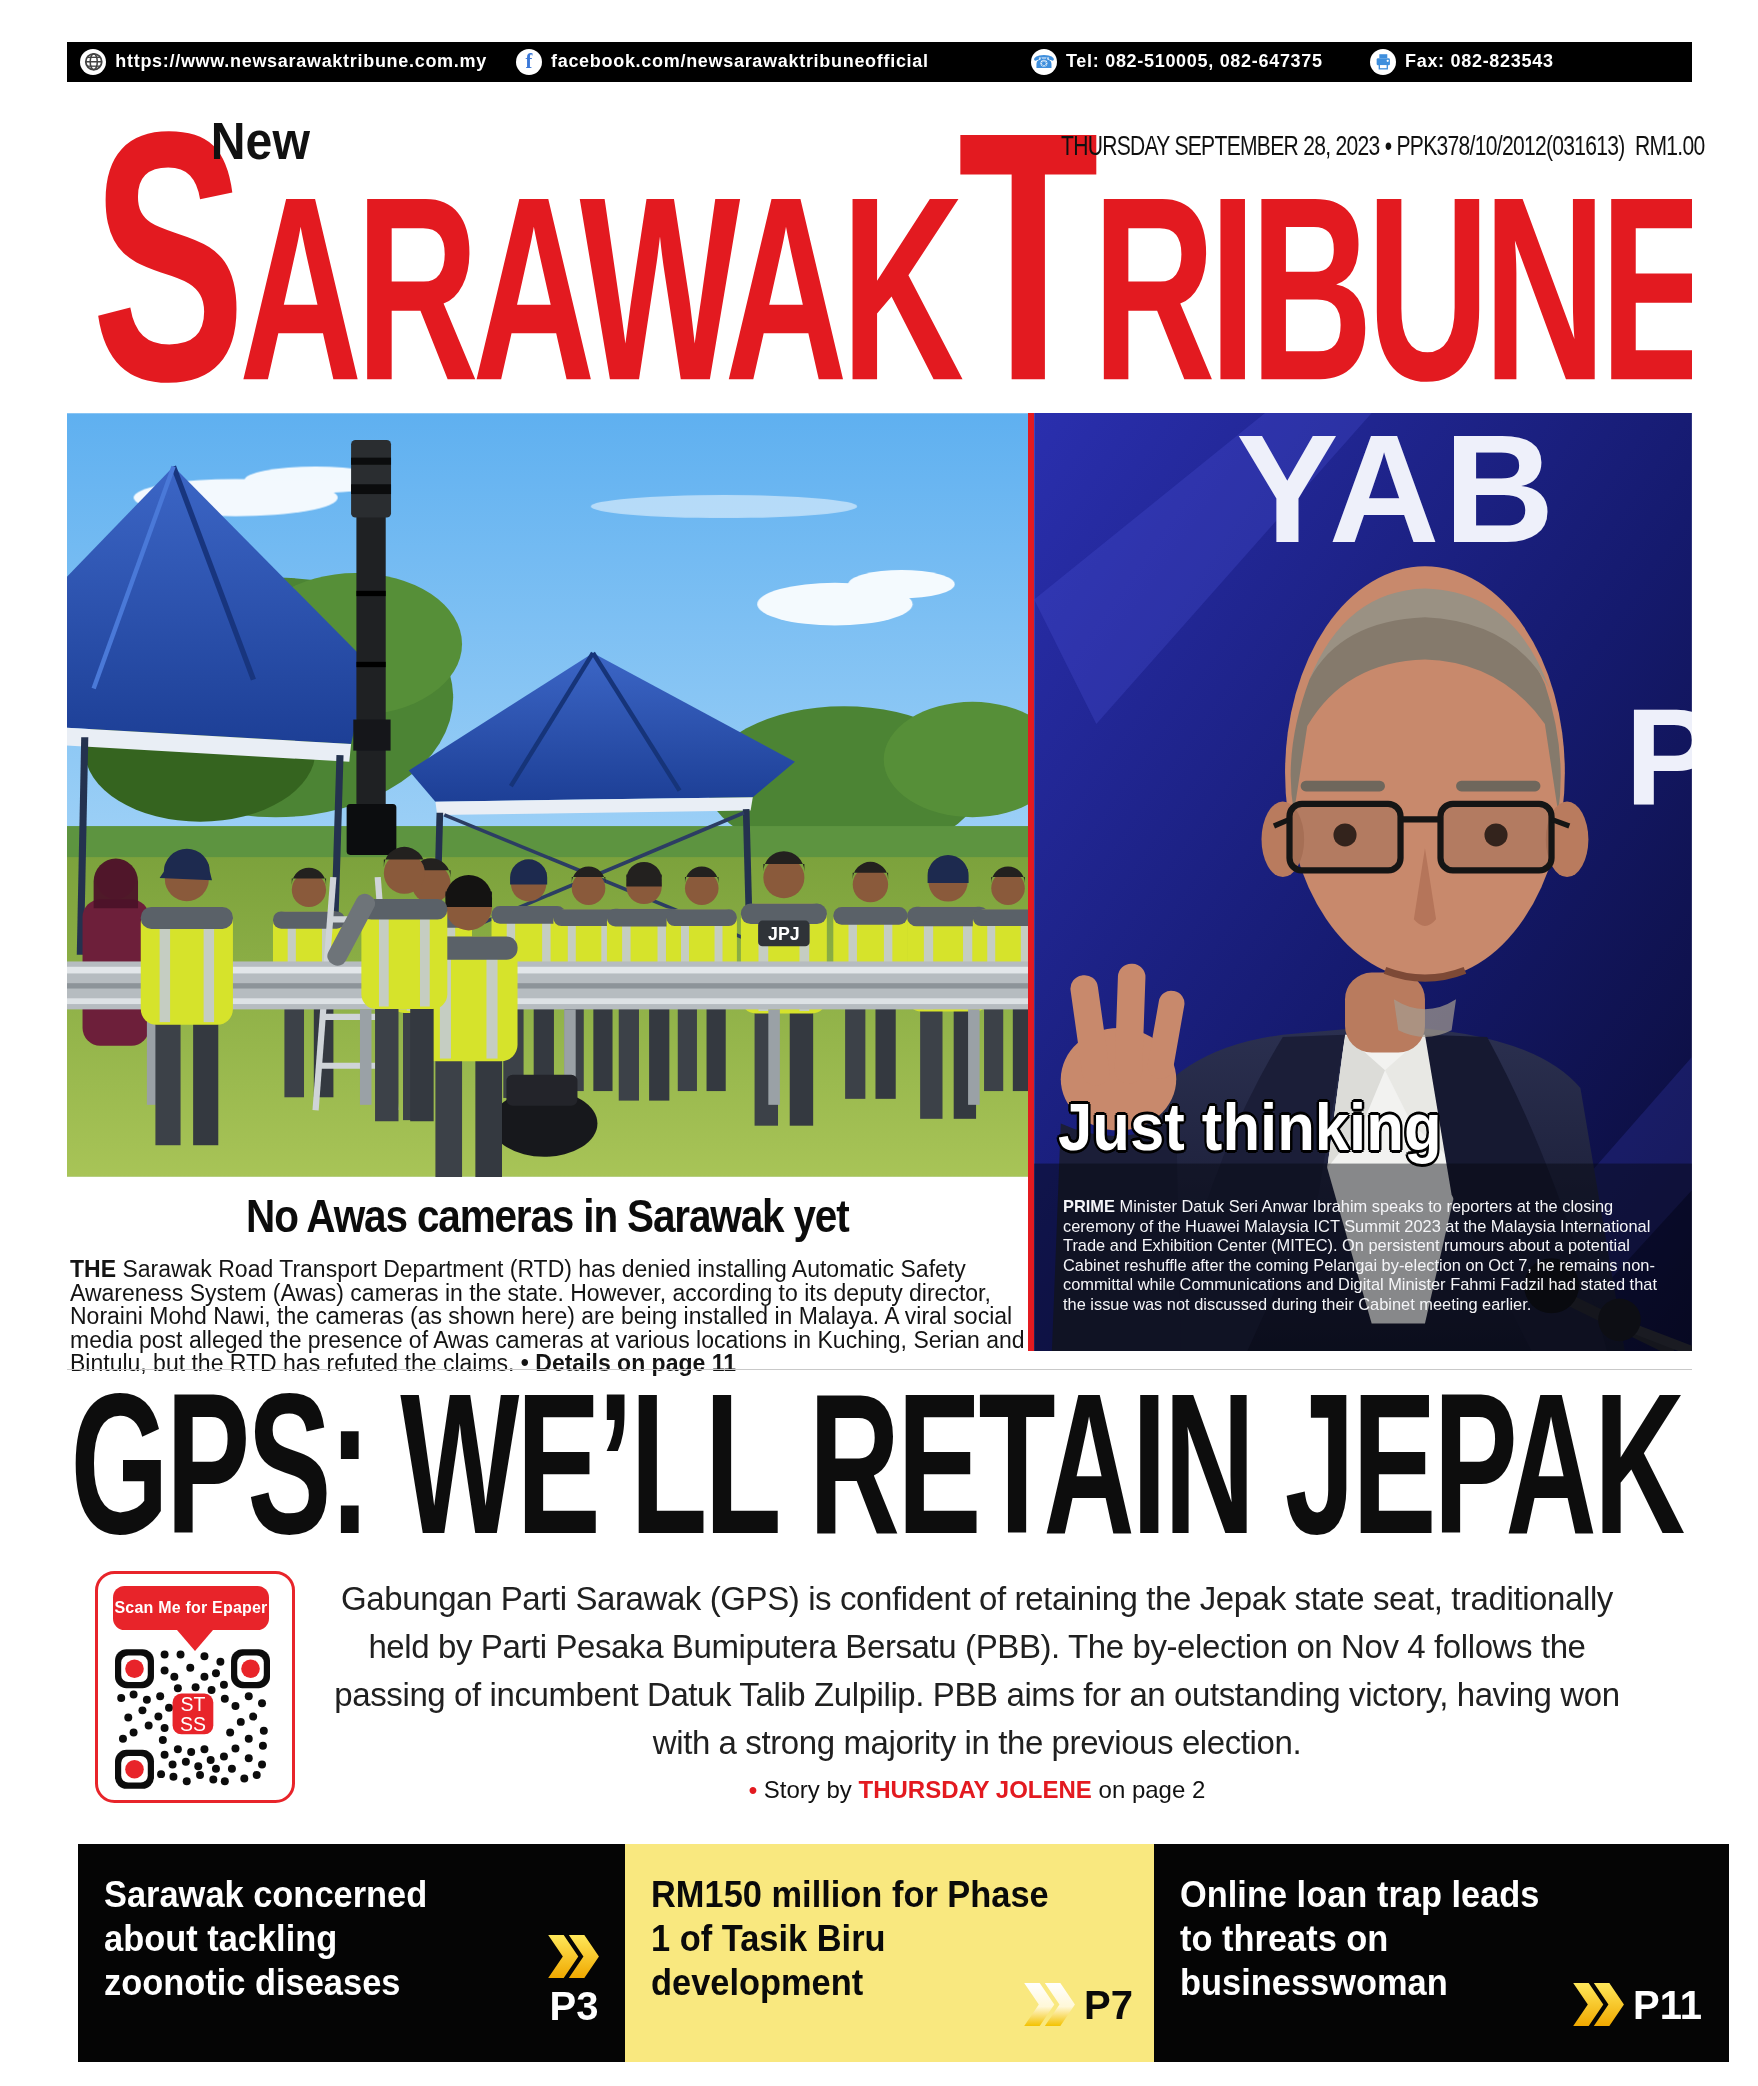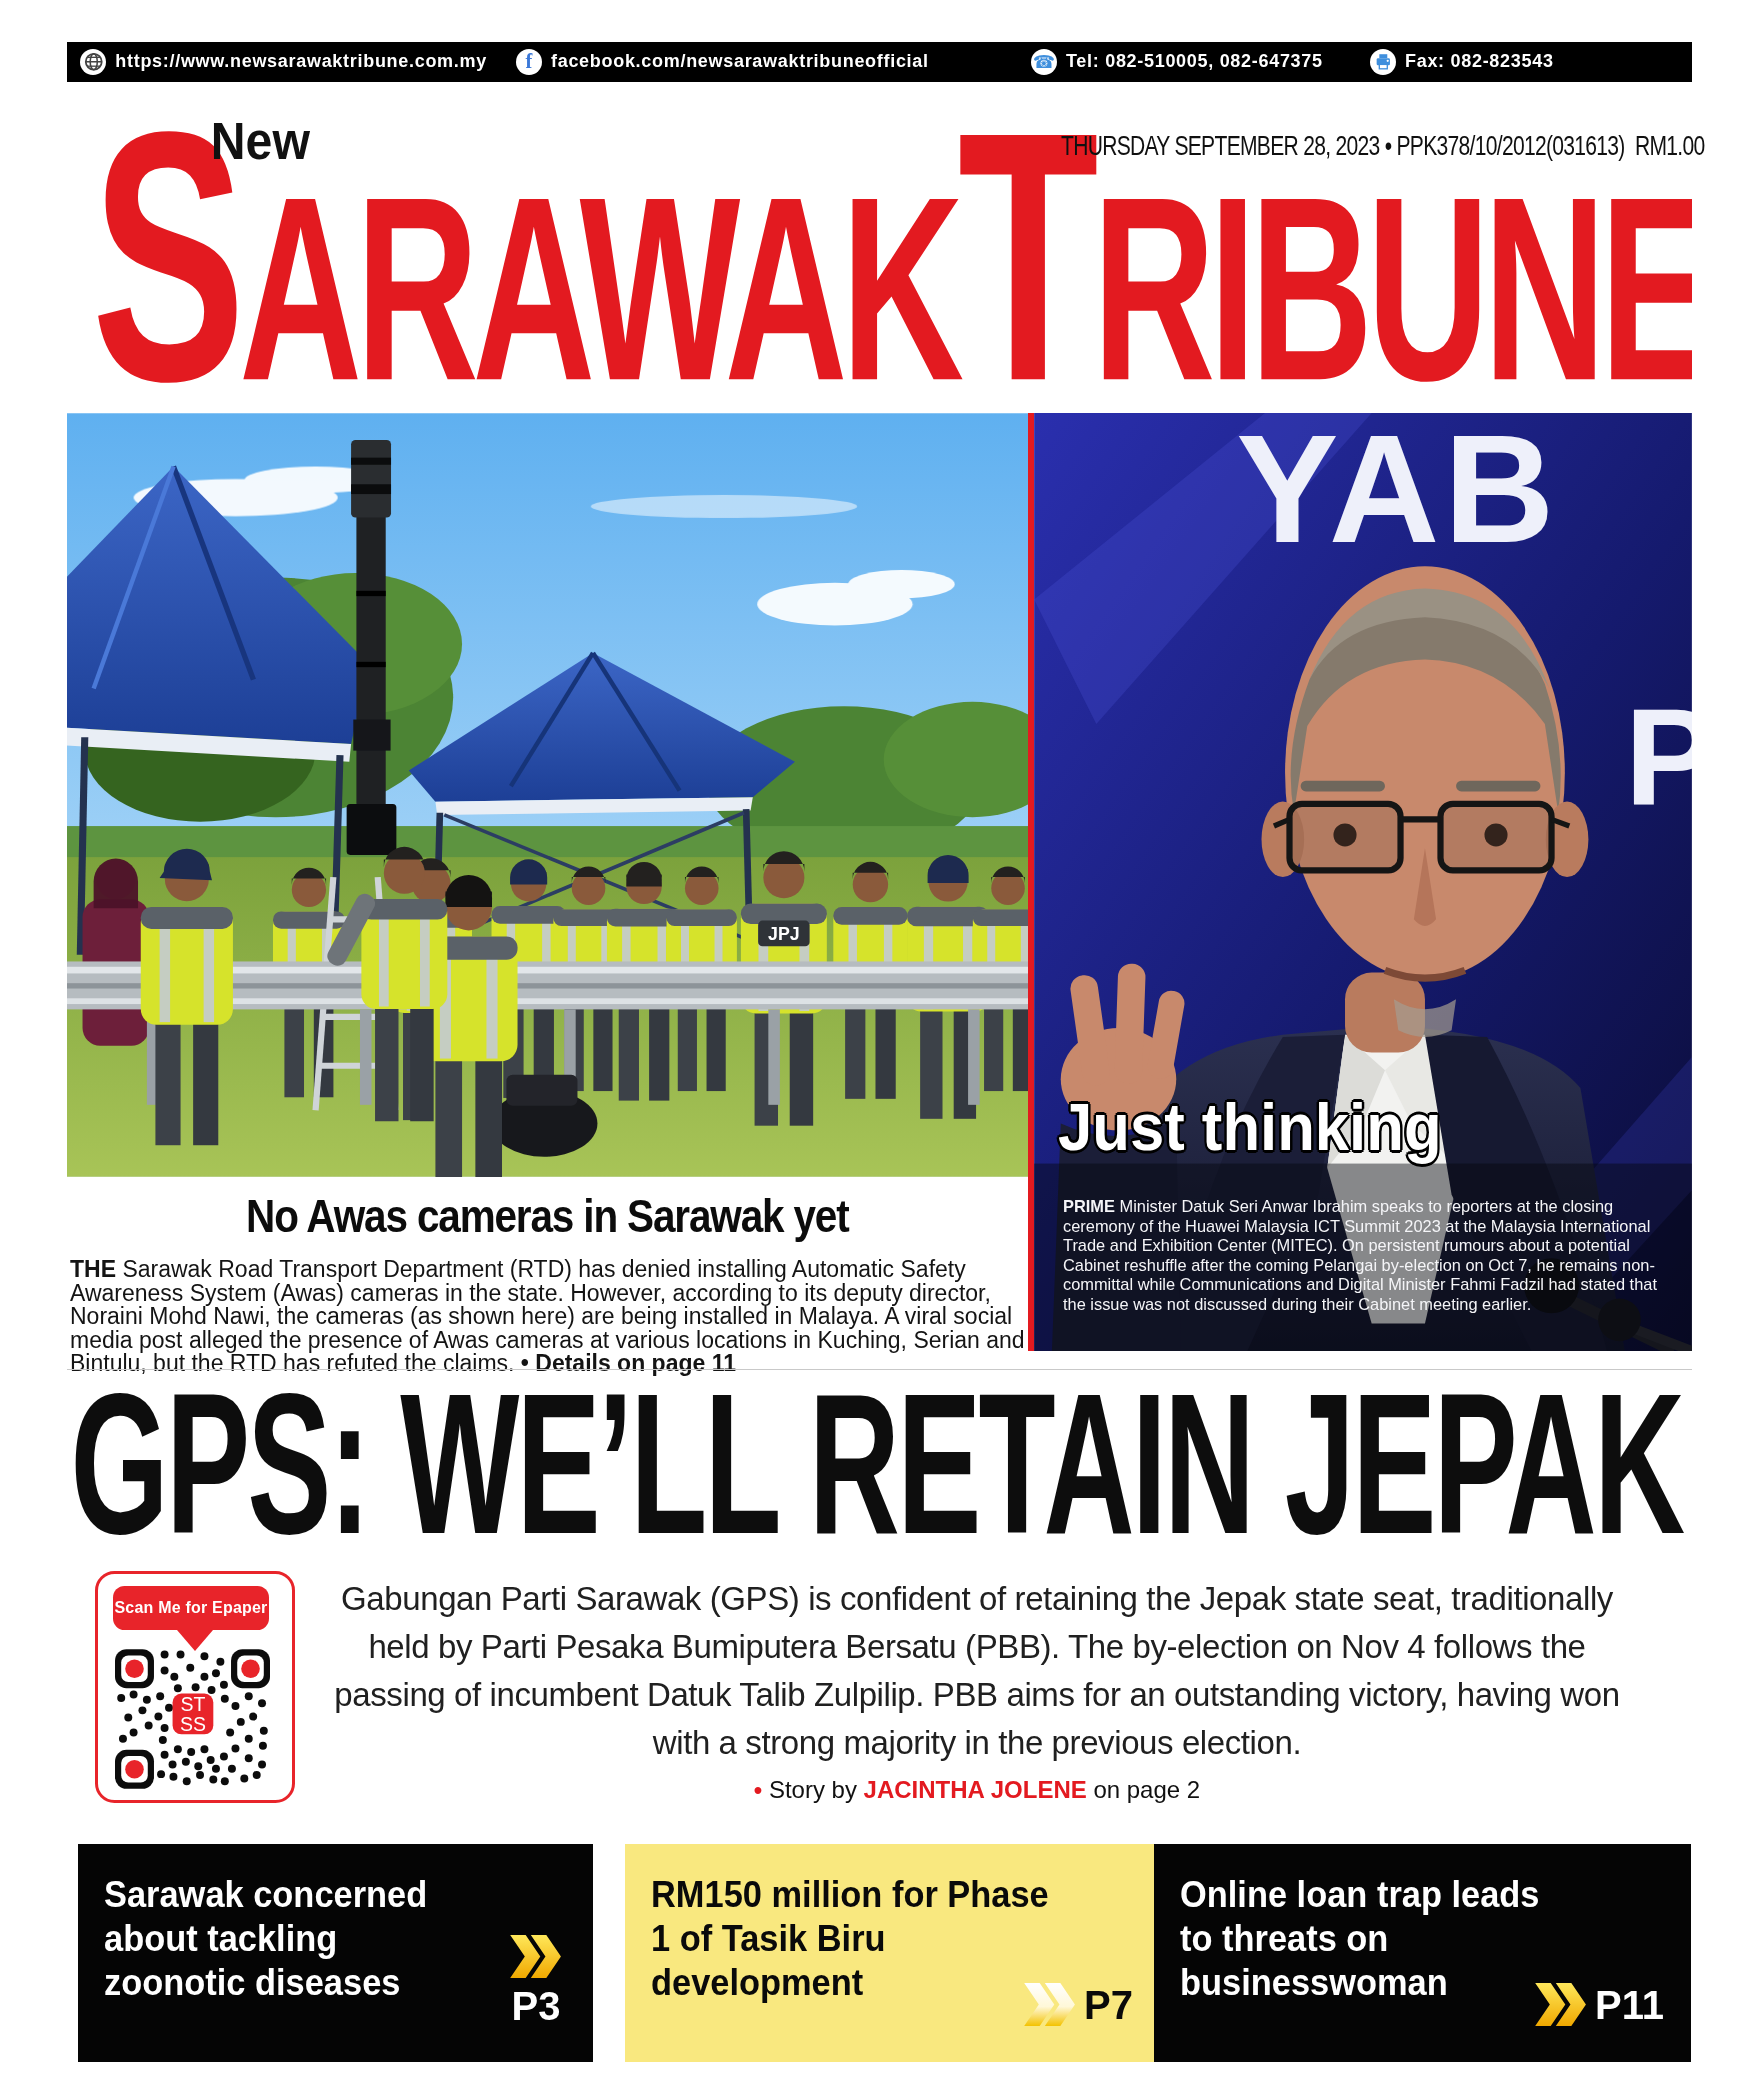--- a/index.html
+++ b/index.html
@@ -36,21 +36,21 @@
   #qr-tab{position:absolute;left:15px;top:12.4px;width:156px;height:44px;background:#e8242a;border-radius:11.5px;display:flex;align-items:center;justify-content:center;}
   #qr-tab-label{color:#fff;font-size:16px;font-weight:bold;letter-spacing:0.2px;}
   #qr-pointer{position:absolute;left:50%;top:56px;transform:translateX(-50%);width:0;height:0;border-left:18.6px solid transparent;border-right:18.6px solid transparent;border-top:21px solid #e8242a;}
   
   #lead-par{left:311px;top:1575px;width:1332px;text-align:center;font-size:33px;line-height:48px;color:#202020;letter-spacing:-0.4px;}
   #byline{left:311px;top:1776px;width:1332px;text-align:center;font-size:24px;color:#111;}
   #byline .bullet{color:#e31a20;font-weight:bold;}
   #byline .author{color:#e31a20;font-weight:bold;}
   
   .teaser{top:1844px;height:218px;}
-  .teaser.dark{background:#050505;color:#fff;}
+  .teaser.dark{background:#050505;color:#fff;padding-left:38px;}
   .teaser.yellow{background:#f9e87f;color:#0a0a0a;}
   .teaser-title{position:absolute;left:26px;top:29px;font-size:37px;font-weight:bold;line-height:44px;transform:scaleX(0.93);transform-origin:left top;}
   .teaser-go{position:absolute;display:flex;align-items:center;gap:8px;}
   .teaser-page{font-size:40px;font-weight:bold;line-height:1;}
 </style>
 </head>
 <body>
 
 <div id="page">
 
@@ -445,21 +445,21 @@
           <circle cx="228" cy="270" r="9"></circle>
       </g>
       <rect x="130" y="100" width="92" height="92" rx="20" fill="#e8242a"></rect>
       <text x="176" y="140" text-anchor="middle" font-size="44" fill="#fff" font-family="Liberation Serif,serif">ST</text>
       <text x="176" y="184" text-anchor="middle" font-size="44" fill="#fff" font-family="Liberation Serif,serif">SS</text>
     </svg>
   </div>
 
   <div id="lead-par" class="abs">Gabungan Parti Sarawak (GPS) is confident of retaining the Jepak state seat, traditionally held by Parti Pesaka Bumiputera Bersatu (PBB). The by-election on Nov 4 follows the passing of incumbent Datuk Talib Zulpilip. PBB aims for an outstanding victory, having won with a strong majority in the previous election.</div>
   <div id="byline" class="abs">
-    <span class="bullet">•</span><span> Story by </span><span class="author">JACINTHA JOLENE</span><span> on page 2</span>
+    <span class="bullet">•</span><span> Story by </span><span class="author">THURSDAY JOLENE</span><span> on page 2</span>
   </div>
 
   <div class="teaser dark abs" style="left:78px;width:515px;">
     <div class="teaser-title" style="width:409px;">Sarawak concerned about tackling zoonotic diseases</div>
     <div class="teaser-go" style="right:31px;bottom:36px;flex-direction:column;">
       <svg width="52" height="43" viewBox="0 0 120 100">
         <defs>
             <linearGradient id="gold1" x1="0" y1="0" x2="0" y2="1">
               <stop offset="0" stop-color="#ffe85a"></stop>
               <stop offset="1" stop-color="#f0a800"></stop>

